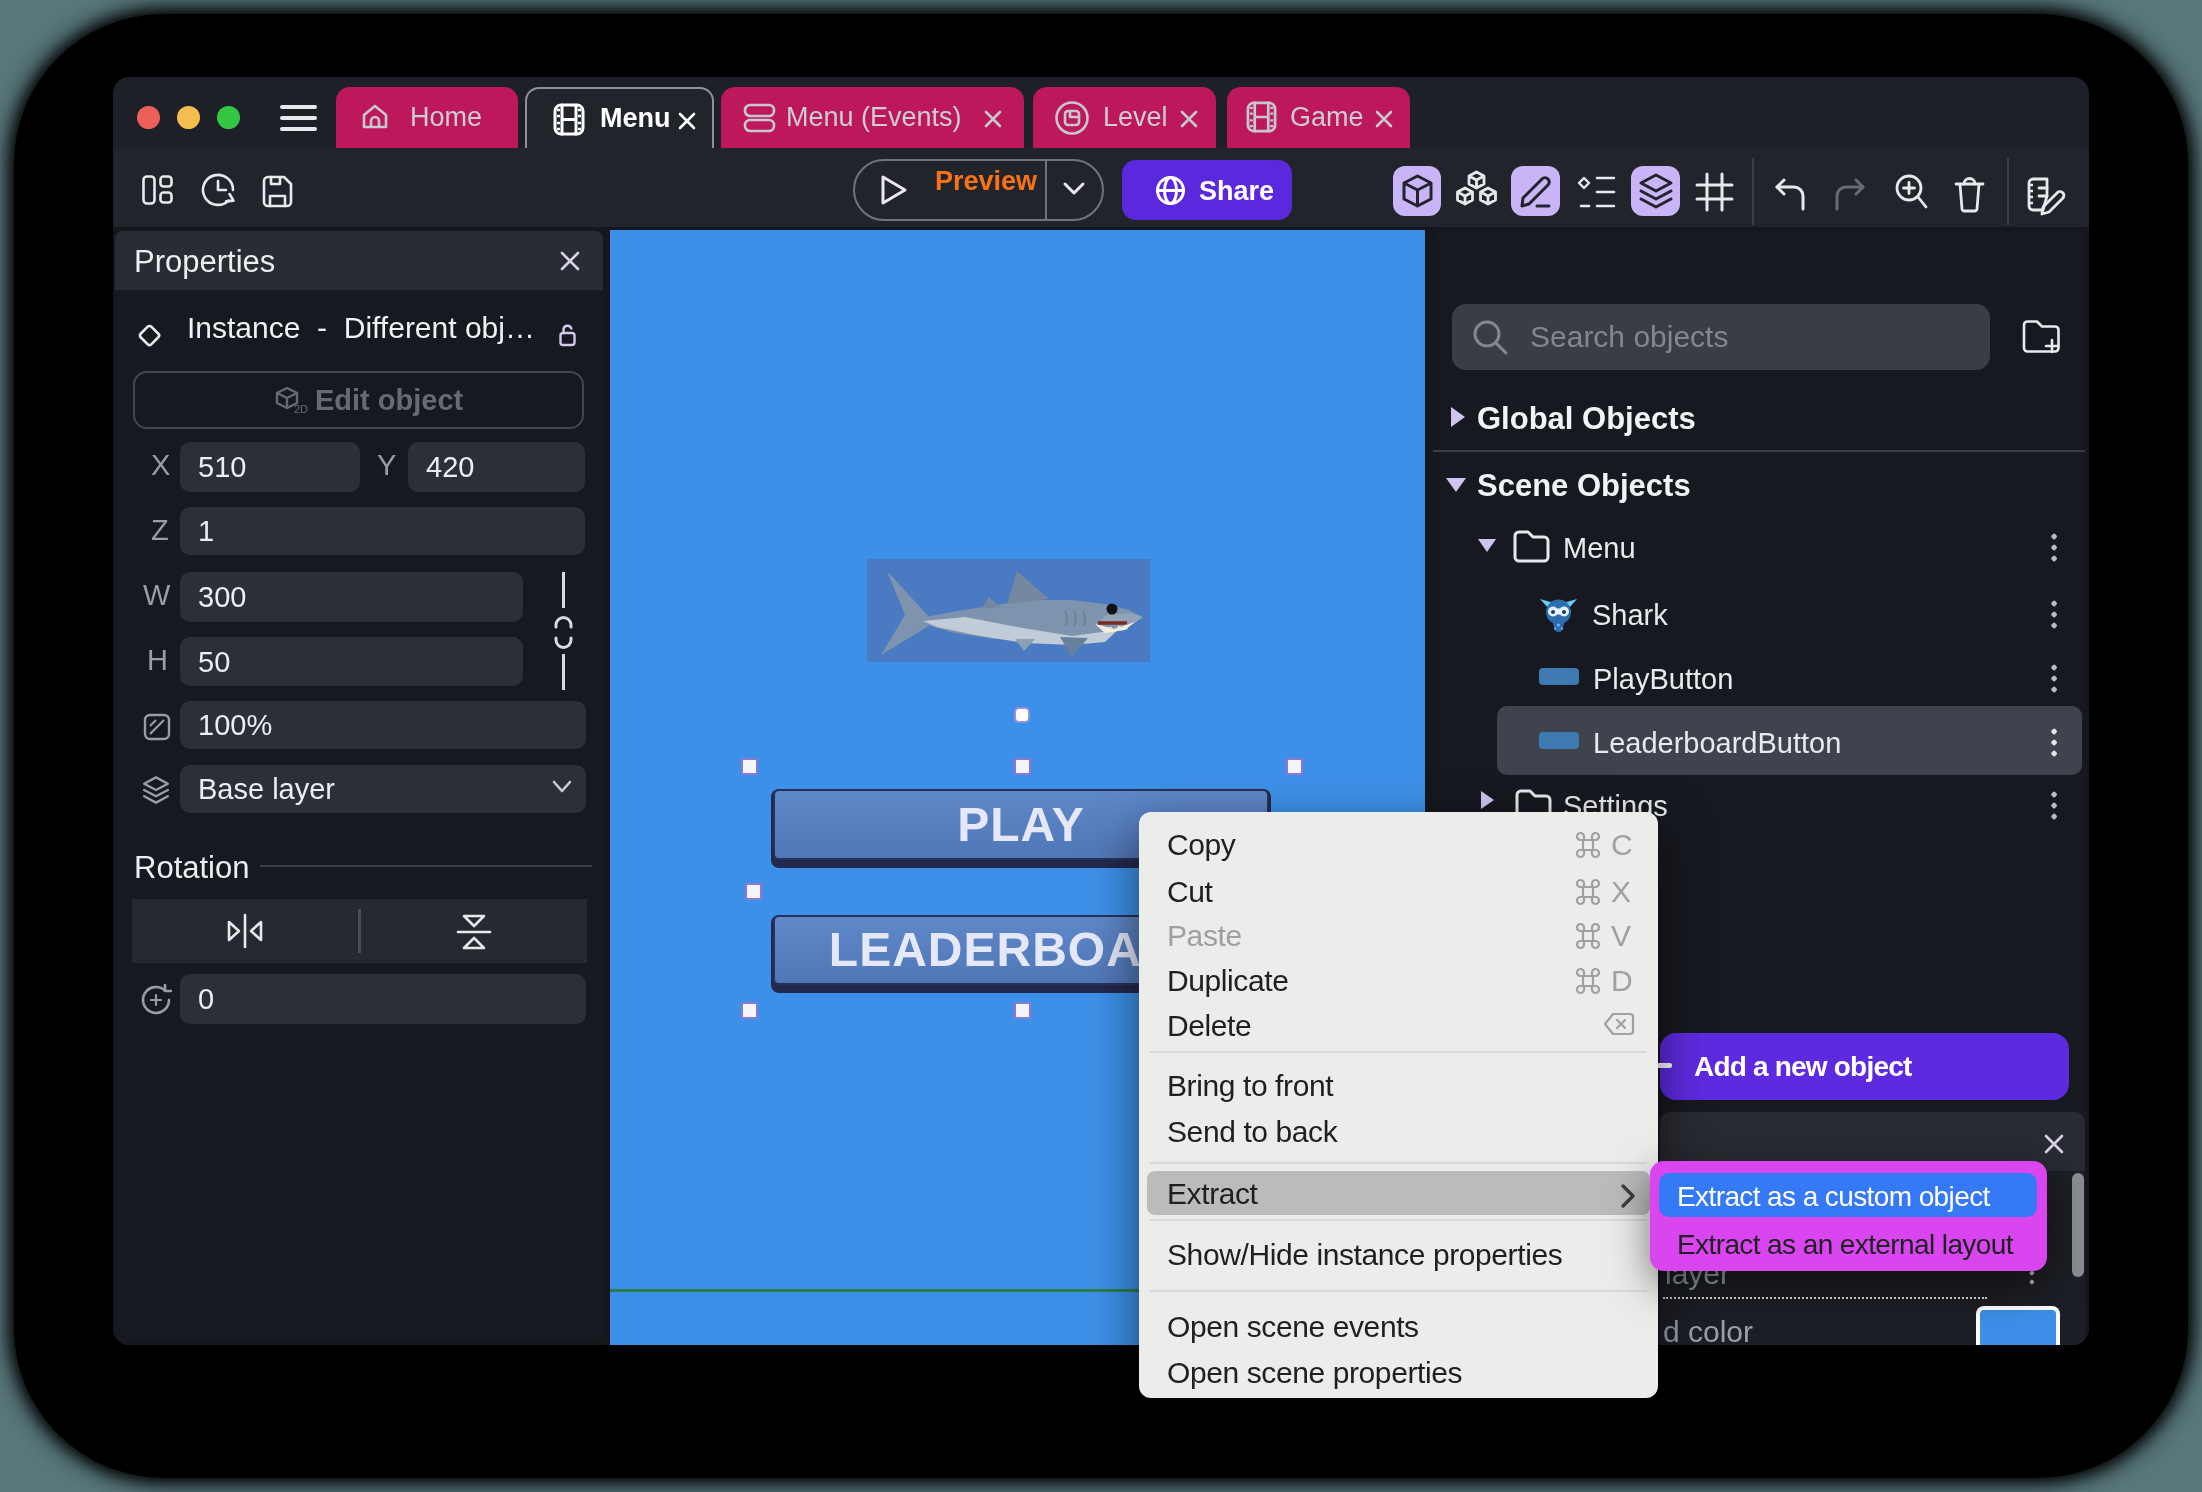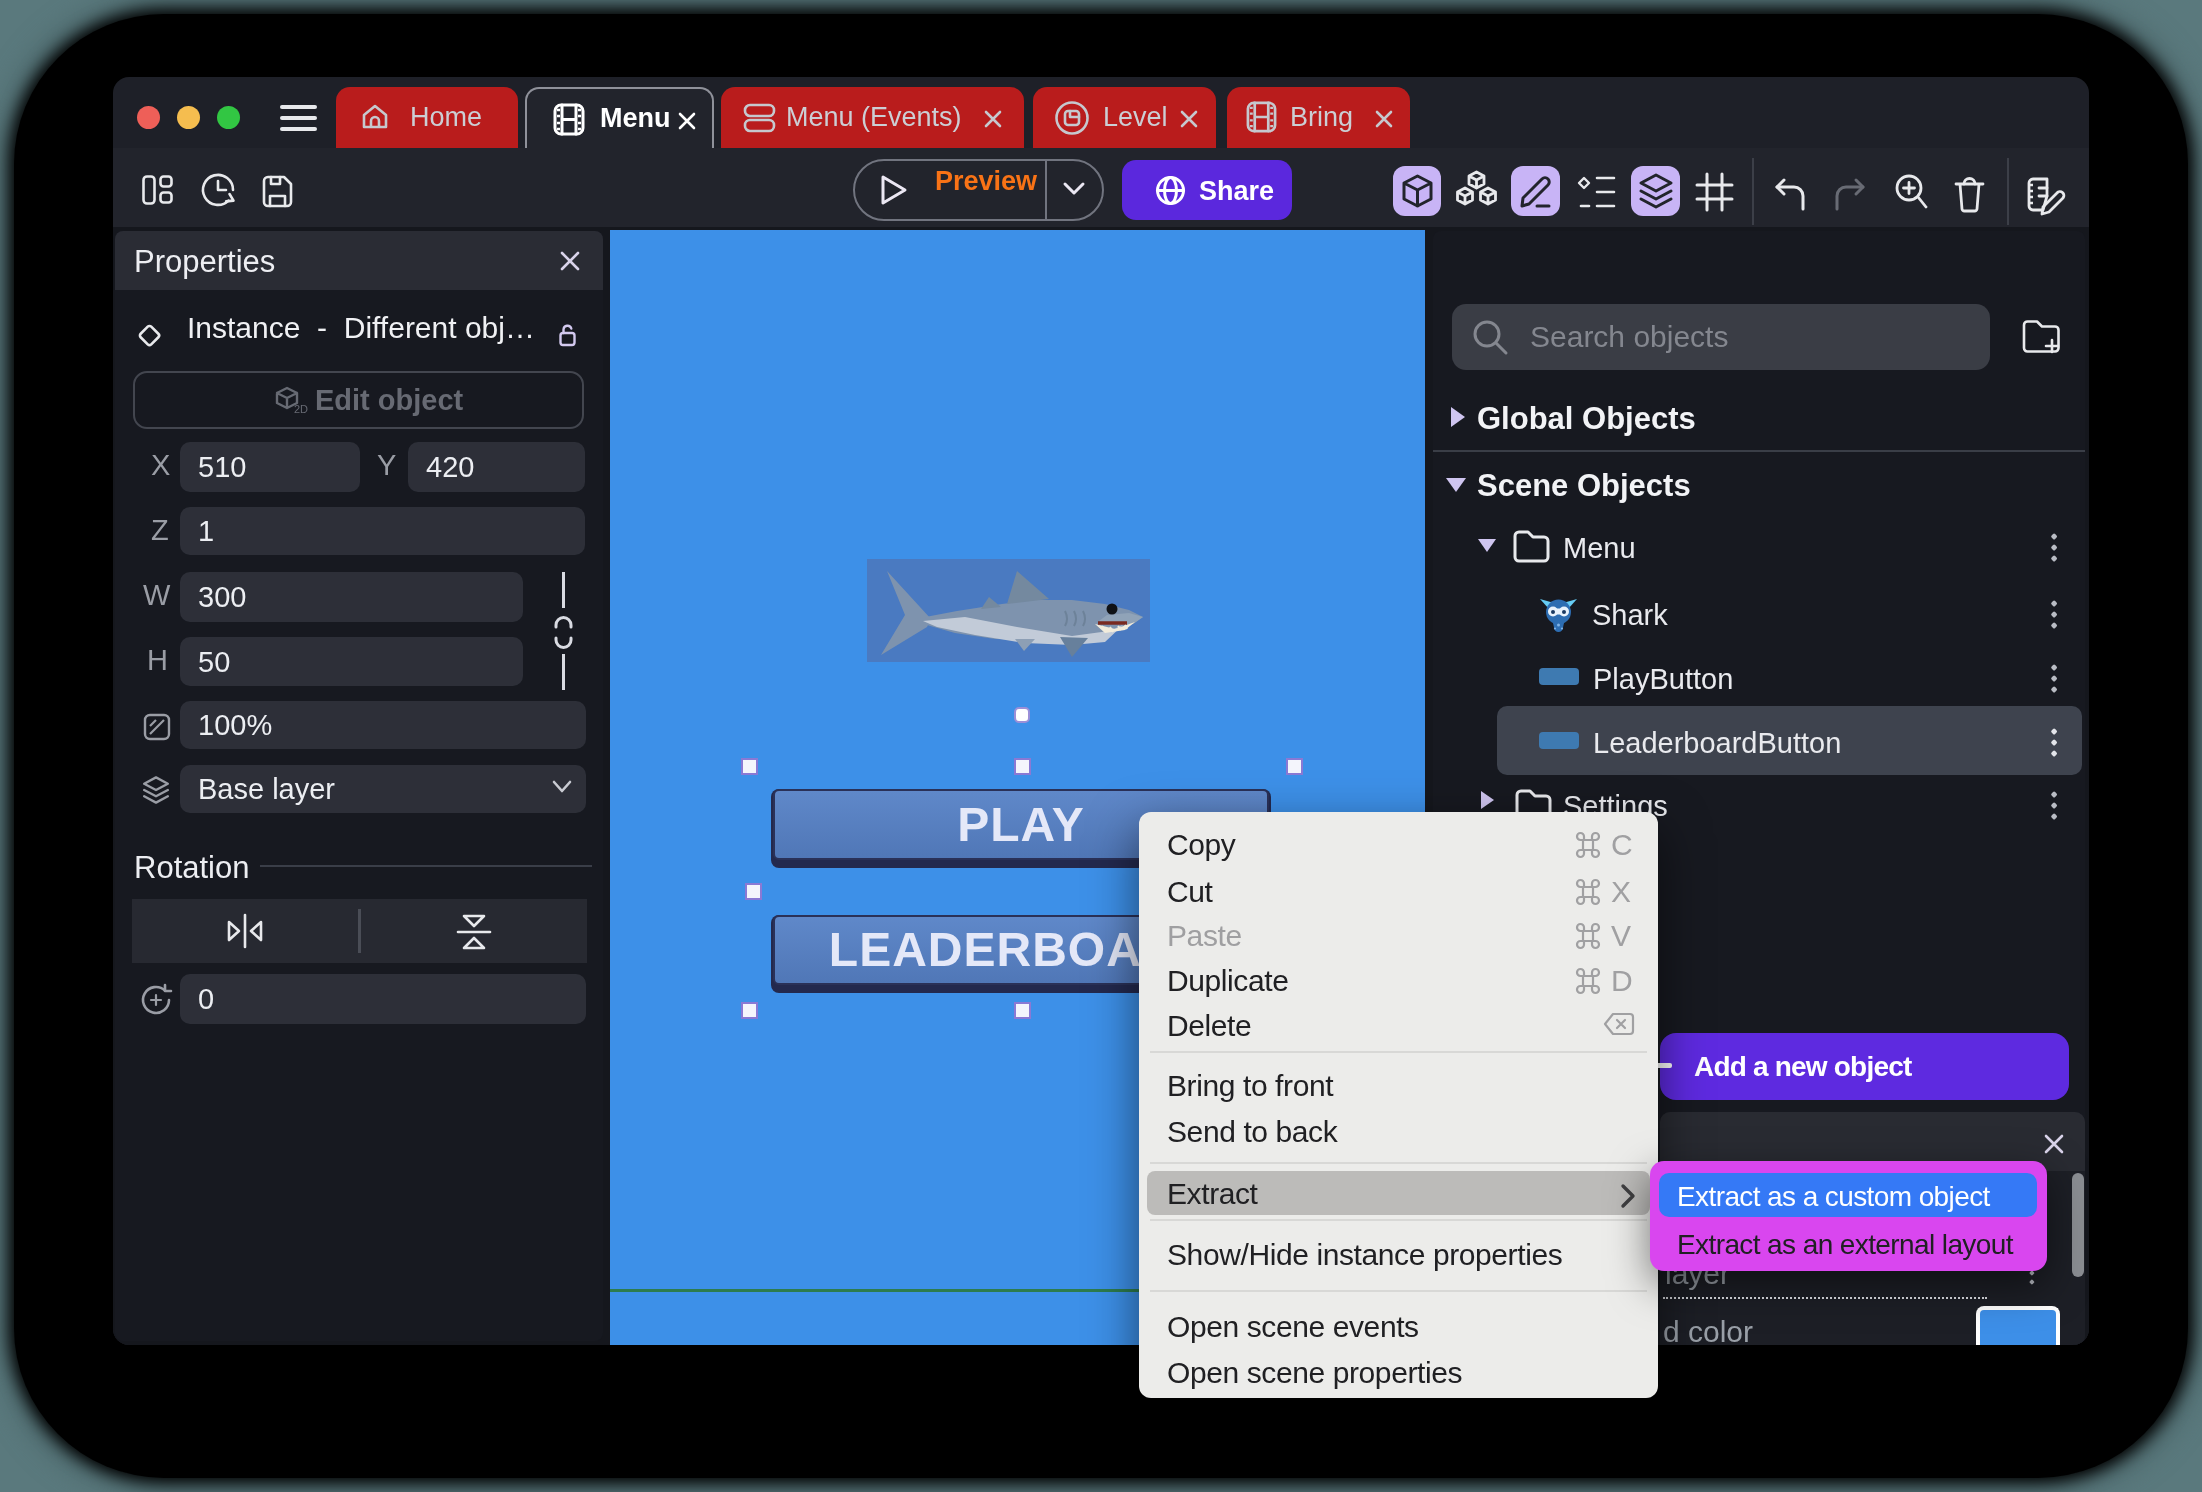--- a/index.html
+++ b/index.html
@@ -1,21 +1,21 @@
 <!DOCTYPE html>
 <html><head>
 <meta charset="utf-8">
 <style>
   * { margin:0; padding:0; box-sizing:border-box; }
   html,body { width:2202px; height:1492px; background:#000; font-family:"Liberation Sans",sans-serif; }
   .page { position:absolute; top:0; left:0; width:2202px; height:1492px; background:#5a797d; overflow:hidden; }
   .shadow { position:absolute; left:14px; top:14px; width:2174px; height:1464px; border-radius:150px; background:#000; box-shadow:0 0 16px 6px #000, 0 0 20px 24px rgba(74,102,106,0.55); }
   .abs { position:absolute; }
   .win { position:absolute; left:113px; top:77px; width:1976px; height:1268px; border-radius:16px; background:#1e2028; overflow:hidden; }
-  .tab { position:absolute; top:10px; height:61px; border-radius:14px 14px 0 0; background:#b91c1c; color:#ccced4; font-size:27px; }
+  .tab { position:absolute; top:10px; height:61px; border-radius:14px 14px 0 0; background:#be185d; color:#ccced4; font-size:27px; }
   .toolbar { position:absolute; left:0; top:71px; width:1976px; height:79px; background:#22242c; }
   .panel { position:absolute; background:#171920; border-radius:8px; overflow:hidden; }
   .phead { position:absolute; left:0; top:0; right:0; height:59px; background:#2a2c34; color:#edeef2; font-size:31px; }
   .field { position:absolute; background:#2d2f38; border-radius:10px; color:#eceef2; font-size:29px; }
   .field span { position:absolute; left:18px; top:50%; transform:translateY(-50%); }
   .flabel { position:absolute; color:#9a9da5; font-size:29px; }
   svg.abs { position:absolute; overflow:visible; }
   .ico { stroke:#e8e9ec; stroke-width:2.6; fill:none; stroke-linecap:round; stroke-linejoin:round; }
   .tree { position:absolute; color:#e9eaee; font-size:29px; white-space:nowrap; }
   .ctxt { position:absolute; color:#202023; font-size:30px; white-space:nowrap; letter-spacing:-0.4px; }
@@ -71,21 +71,21 @@
       <svg class="abs" style="left:146px;top:22px;" width="20" height="20" viewBox="0 0 20 20">
           <path class="ico" style="stroke:#c6c8ce" d="M3 3 L17 17 M17 3 L3 17"></path>
         </svg>
     </div>
     <div class="tab" style="left:1114px;width:183px;">
       <svg class="abs" style="left:19px;top:14px;" width="31" height="32" viewBox="0 0 32 33">
           <rect x="2" y="2" width="28" height="29" rx="6" class="ico" style="stroke:#c6c8ce;stroke-width:2.8"></rect>
           <path class="ico" style="stroke:#c6c8ce;stroke-width:2.8" d="M9 2 V31 M23 2 V31 M9 16.5 H23"></path>
           <path d="M4 7 h3 M4 13 h3 M4 20 h3 M4 26 h3 M25 7 h3 M25 13 h3 M25 20 h3 M25 26 h3" stroke="#c6c8ce" stroke-width="2.4"></path>
         </svg>
-      <div class="abs" style="left:63px;top:15px;">Bring</div>
+      <div class="abs" style="left:63px;top:15px;">Game</div>
       <svg class="abs" style="left:147px;top:22px;" width="20" height="20" viewBox="0 0 20 20">
           <path class="ico" style="stroke:#c6c8ce" d="M3 3 L17 17 M17 3 L3 17"></path>
         </svg>
     </div>
 
     <div class="toolbar"></div>
 
     <svg class="abs" style="left:29px;top:98px;" width="31" height="30" viewBox="0 0 31 30">
         <rect x="1.5" y="1.5" width="11" height="27" rx="3.5" class="ico"></rect>
         <rect x="18.5" y="1.5" width="11" height="10" rx="3" class="ico"></rect>

